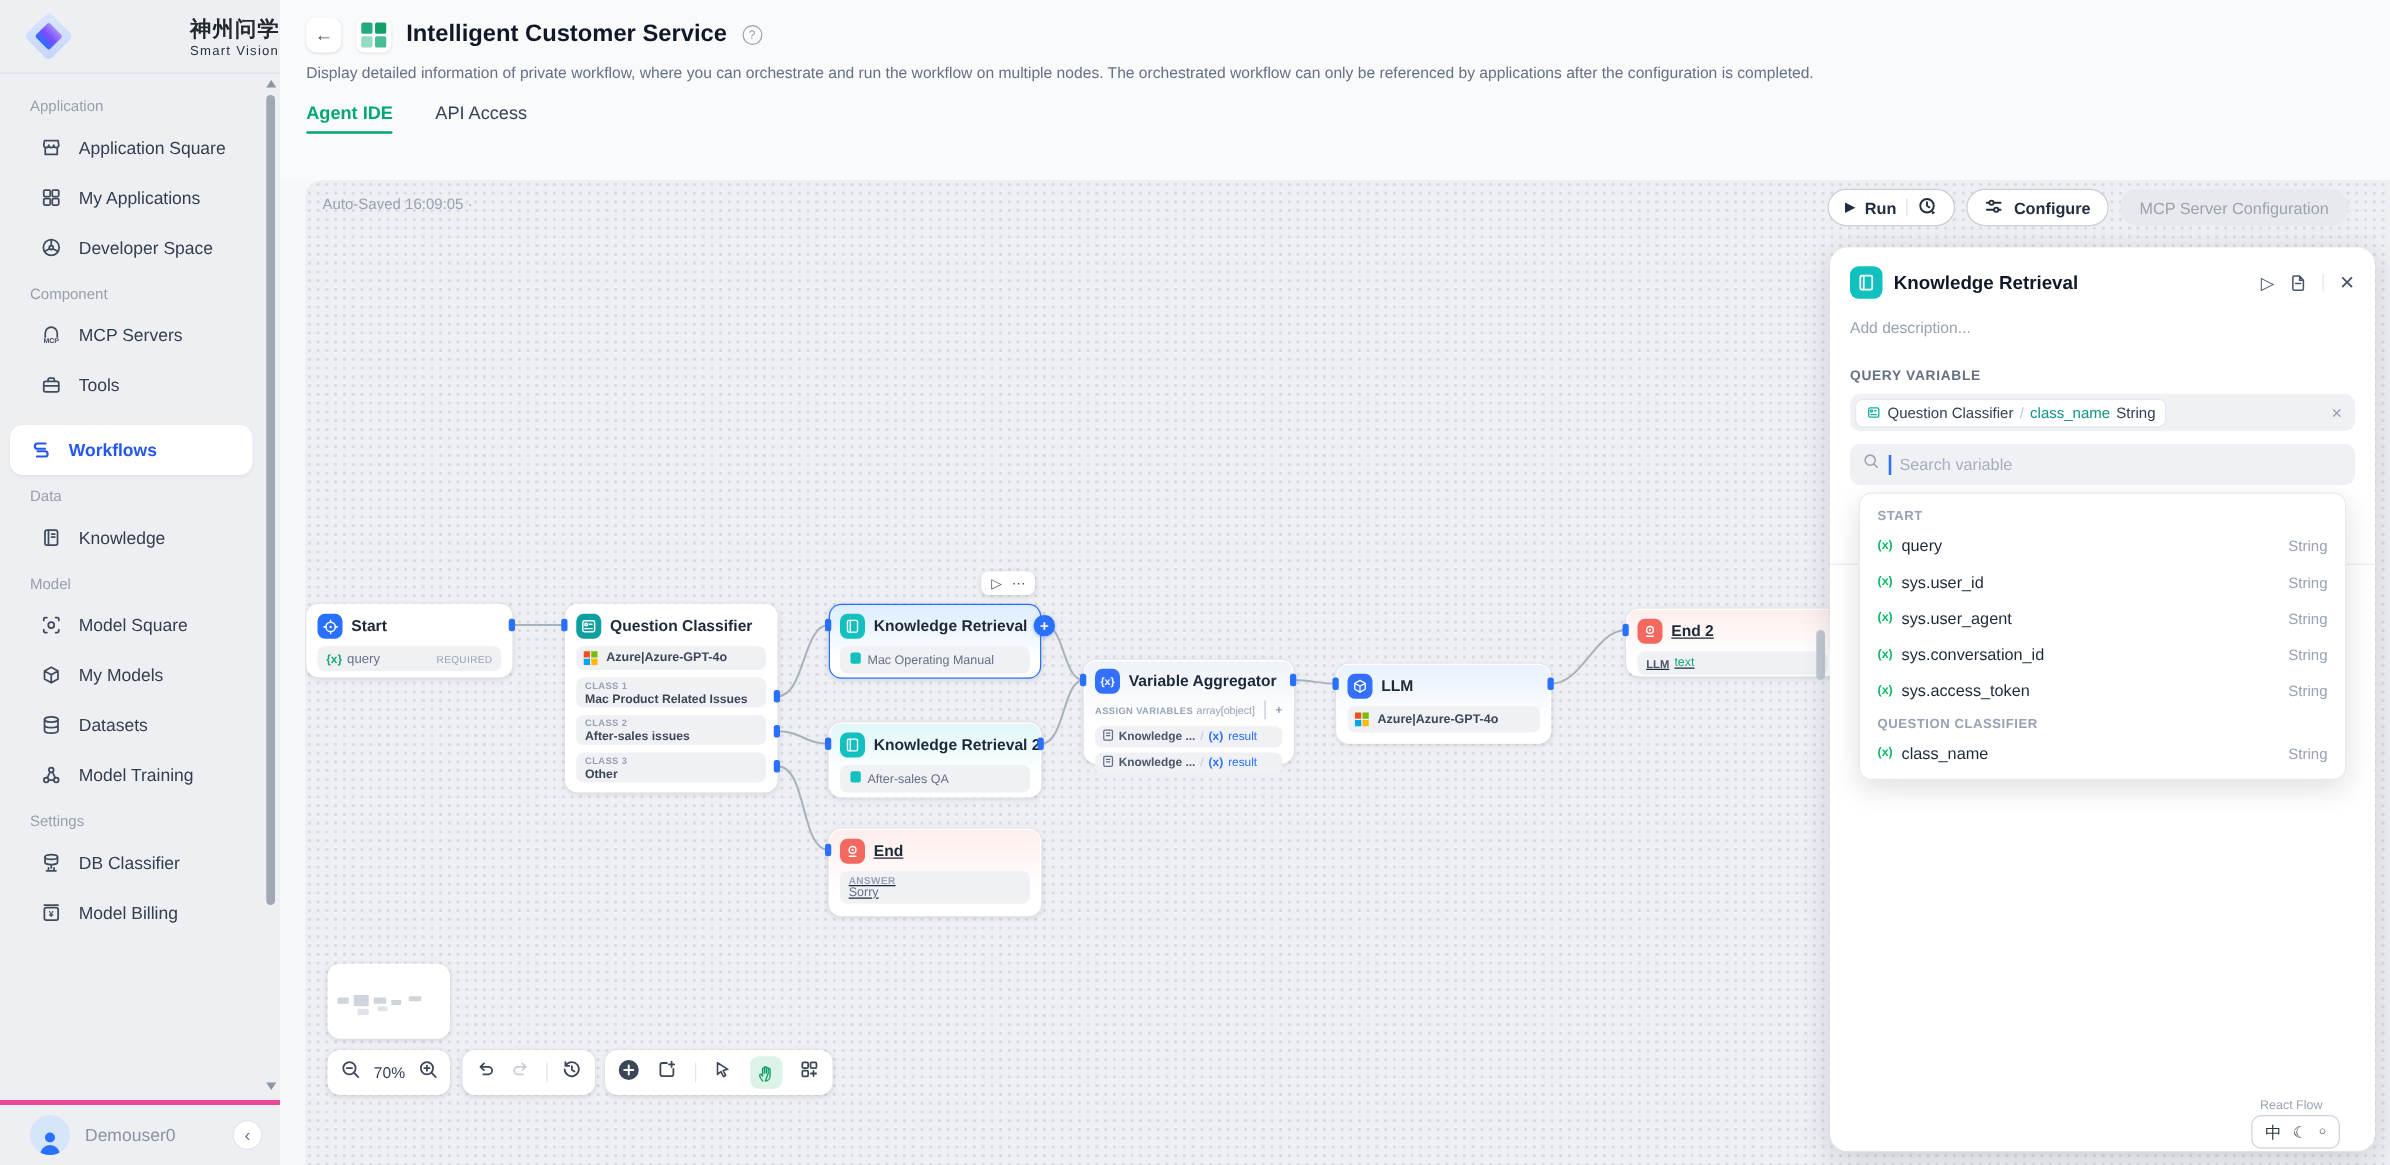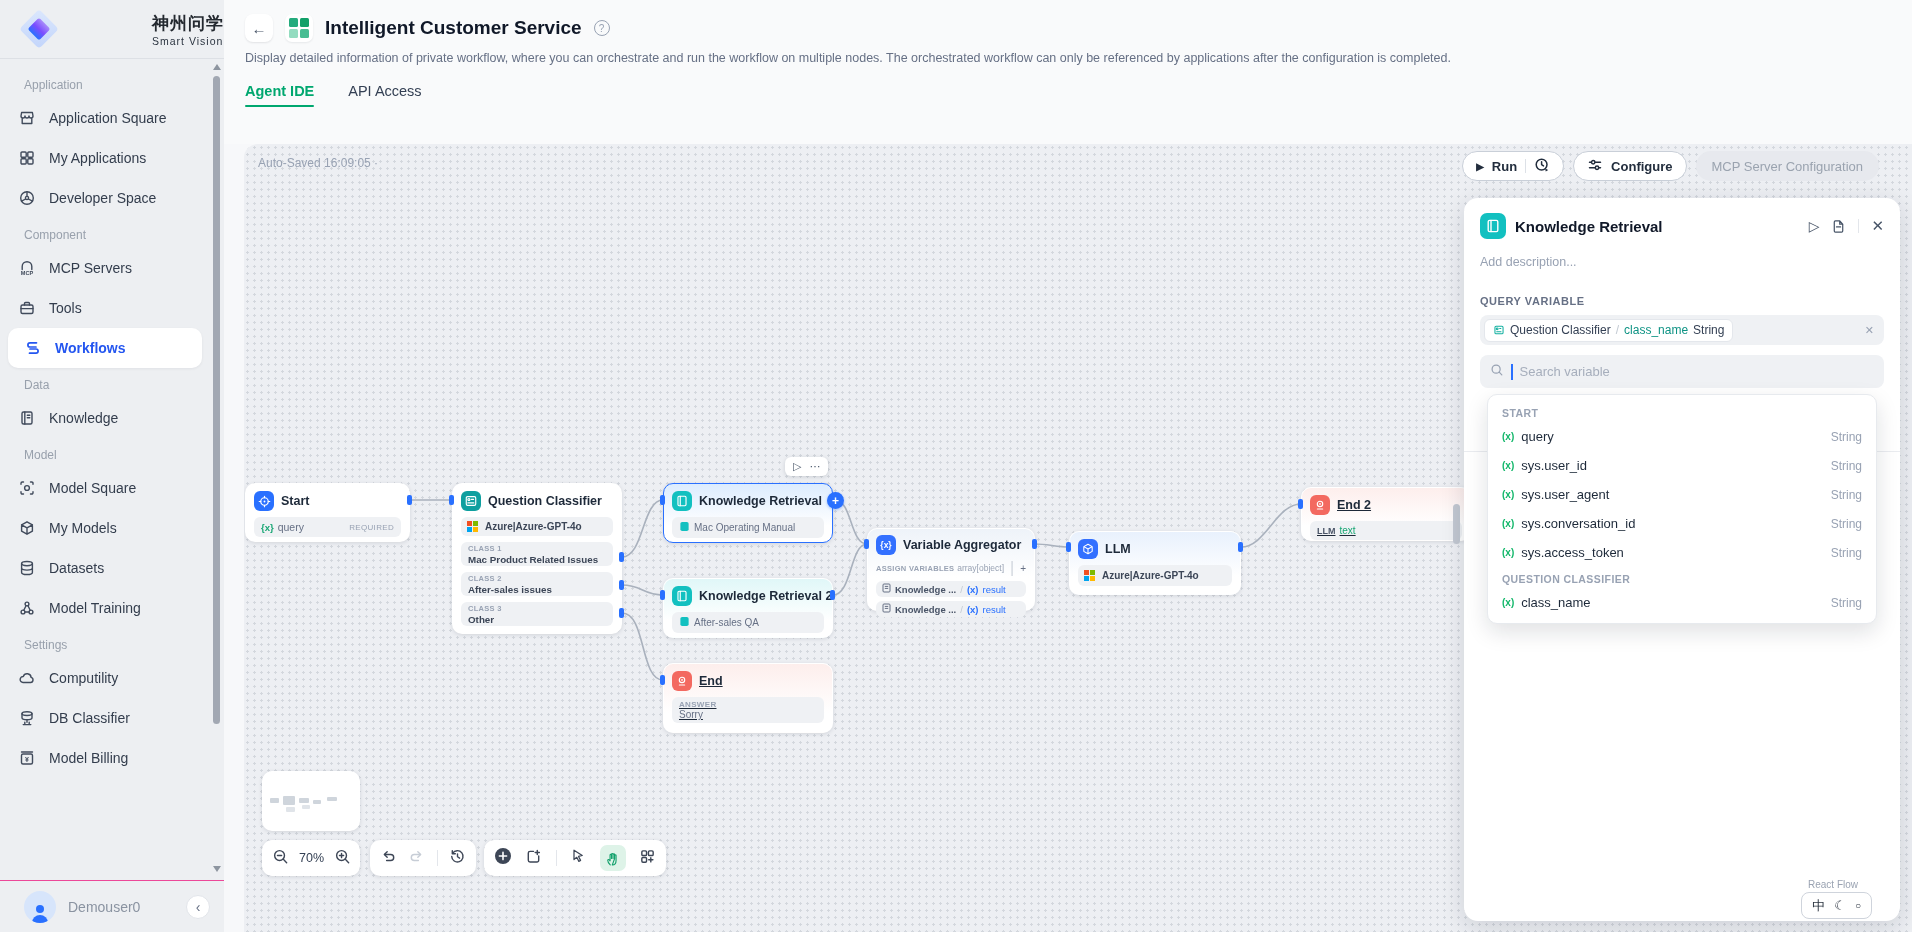--- a/index.html
+++ b/index.html
@@ -10,31 +10,31 @@
   .sidebar { position:absolute; left:0; top:0; width:224px; height:932px; background:#edeff2; }
   .logo { display:flex; align-items:center; gap:10px; padding:9px 0 9px 20px; height:58px;justify-content:space-between; }
   .logo-diamond { width:38px; height:38px; position:relative; }
   .logo-diamond .d1 { position:absolute; left:5px; top:5px; width:28px; height:28px; transform:rotate(45deg); background:linear-gradient(135deg,#dbe7fd,#c3d5fb); border-radius:4px; }
   .logo-diamond .d2 { position:absolute; left:11px; top:11px; width:16px; height:16px; transform:rotate(45deg); background:linear-gradient(180deg,#a78bfa 0%,#7c4dff 50%,#2970ff 100%); border-radius:2px; }
   .logo-text .cn { font-size:17px; font-weight:700; color:#23282f; letter-spacing:1px; }
   .logo-text .en { font-size:10.5px; color:#2b3440; letter-spacing:1px; }
   .side-divider { height:1px; background:#dde0e5; }
   .nav { position:absolute; top:58px; left:0; right:14px; bottom:52px; padding:10px 0 0 0; }
   .nav-section-label { font-size:12px; color:#98a0ac; padding:10px 0 6px 24px; }
-  .nav-item { display:flex; align-items:center; gap:13px; height:40px; padding-left:18px; font-size:14px; color:#333d4d; cursor:pointer; }
+  .nav-item { display:flex; align-items:center; gap:13px; height:40px; padding-left:32px; font-size:14px; color:#333d4d; cursor:pointer; }
   .nav-item .icn { width:18px; height:18px; flex:0 0 18px; display:flex; align-items:center; justify-content:center; }
-  .nav-item.active { background:#ffffff; border-radius:10px; margin:0 8px 0 8px; padding-left:16px; color:#2456f0; font-weight:700; box-shadow:0 1px 3px rgba(16,24,40,.06); }
+  .nav-item.active { background:#ffffff; border-radius:10px; margin:12px 8px 0 8px; padding-left:16px; color:#2456f0; font-weight:700; box-shadow:0 1px 3px rgba(16,24,40,.06); }
   svg.si { stroke:#414b5c; stroke-width:1.4; fill:none; stroke-linecap:round; stroke-linejoin:round; }
   .nav-item.active svg.si { stroke:#2456f0; stroke-width:1.7; }
   .side-scroll { position:absolute; right:2px; top:60px; bottom:56px; width:10px; }
   .side-scroll .arr { position:absolute; left:1px; width:0; height:0; border-left:4px solid transparent; border-right:4px solid transparent; }
   .side-scroll .up { top:4px; border-bottom:6px solid #8d95a0; }
   .side-scroll .dn { bottom:4px; border-top:6px solid #8d95a0; }
   .side-scroll .thumb { position:absolute; left:1px; top:16px; width:7px; height:648px; background:#a2a8b3; border-radius:4px; }
-  .user-row { position:absolute; left:0; right:0; bottom:0; height:52px; border-top:1px solid #ec4899; display:flex; align-items:center; padding:0 14px 0 24px; gap:12px; }
+  .user-row { position:absolute; left:0; right:0; bottom:0; height:52px; border-top:4px solid #ec4899; display:flex; align-items:center; padding:0 14px 0 24px; gap:12px; }
   .avatar { width:32px; height:32px; border-radius:50%; background:#d7e5fb; display:flex; align-items:flex-end; justify-content:center; overflow:hidden; }
   .user-name { font-size:14px; color:#8a93a1; flex:1; }
   .collapse-btn { width:24px; height:24px; border-radius:50%; background:#fff; border:1px solid #e2e5ea; color:#667085; font-size:14px; display:flex; align-items:center; justify-content:center; cursor:pointer; }
 
   
   .main-header { position:absolute; left:224px; top:0; right:0; height:144px; background:#f9fafb; }
   .title-row { display:flex; align-items:center; gap:12px; padding:14px 0 0 21px; }
   .back-btn { width:28px; height:28px; border-radius:8px; background:#fff; box-shadow:0 1px 2px rgba(16,24,40,.1); display:flex; align-items:center; justify-content:center; font-size:15px; color:#475467; cursor:pointer; }
   .app-icon { width:28px; height:28px; border-radius:7px; background:#fff; box-shadow:0 1px 2px rgba(16,24,40,.08); display:grid; grid-template-columns:9px 9px; grid-template-rows:9px 9px; gap:2px; align-content:center; justify-content:center; }
   .app-icon i { border-radius:1.5px; }
@@ -241,28 +241,20 @@
             <path d="M8 6.7 L5.8 11.3 M10 6.7 L12.2 11.3 M6.9 13 H11.1"></path>
           </svg>
         </span>
       <span>Model Training</span>
     </div>
 
     <div class="nav-section-label">Settings</div>
     <div class="nav-item">
       <span class="icn">
           <svg class="si" width="18" height="18" viewBox="0 0 18 18">
-            <path d="M5 13.5 h7.6 a2.6 2.6 0 0 0 .5-5.1 a4 4 0 0 0 -7.8-.9 A3 3 0 0 0 5 13.5 z"></path>
-          </svg>
-        </span>
-      <span>Computility</span>
-    </div>
-    <div class="nav-item">
-      <span class="icn">
-          <svg class="si" width="18" height="18" viewBox="0 0 18 18">
             <ellipse cx="9" cy="4.6" rx="5" ry="1.9"></ellipse>
             <path d="M4 4.6 V8.8 c0 1 2.2 1.9 5 1.9 s5-.9 5-1.9 V4.6 M9 10.7 v2.6 M5.2 15.6 h7.6 M6.8 13.3 v2.3 M11.2 13.3 v2.3"></path>
           </svg>
         </span>
       <span>DB Classifier</span>
     </div>
     <div class="nav-item">
       <span class="icn">
           <svg class="si" width="18" height="18" viewBox="0 0 18 18">
             <path d="M3.5 3 H14.5"></path>

